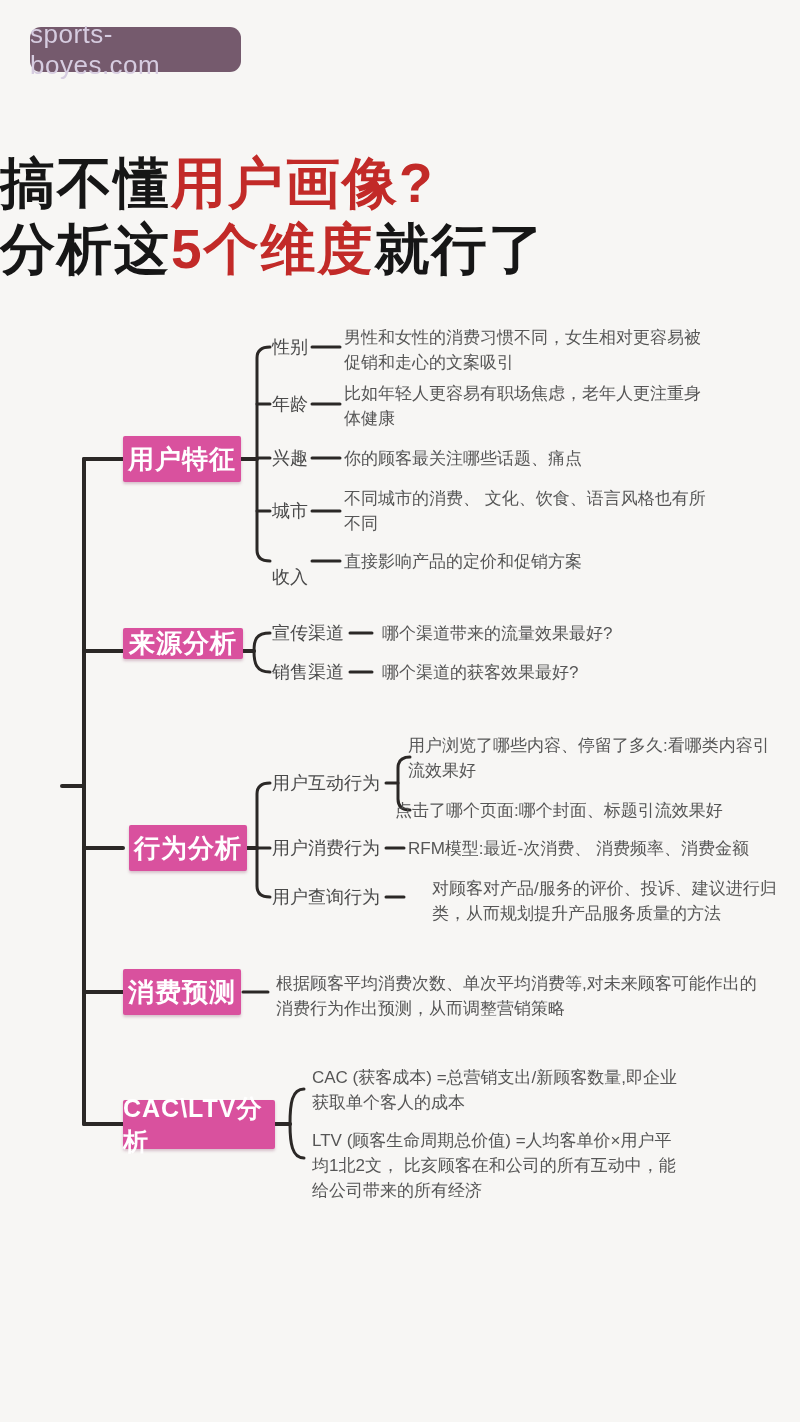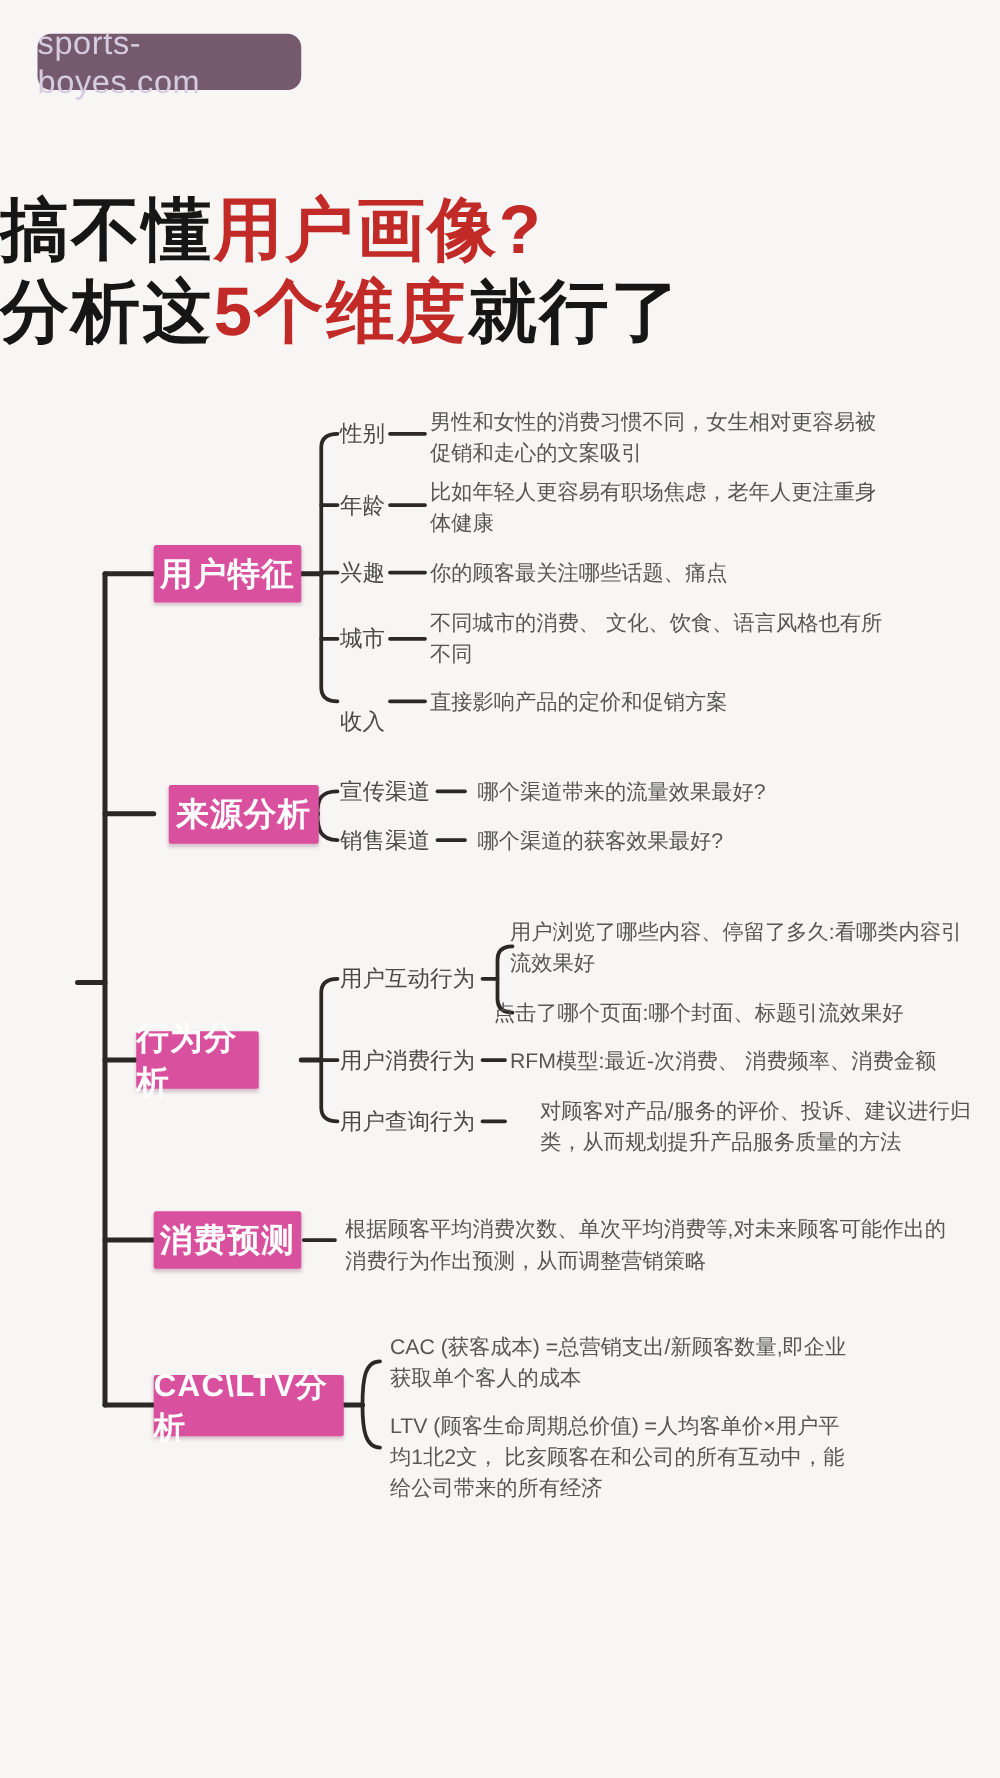--- a/index.html
+++ b/index.html
@@ -106,22 +106,22 @@
       <path class="ln w3" d="M243,992 L268,992"></path>
     </g>
     <g>
       <path class="ln w4" d="M275,1124 L290,1124"></path>
       <path class="ln w3" d="M290,1124 C290,1103 292,1089 304,1089"></path>
       <path class="ln w3" d="M290,1124 C290,1143 292,1158 304,1158"></path>
     </g>
   </svg>
 
   <div class="node" style="left:123px;top:436px;width:118px;height:46px">用户特征</div>
-  <div class="node" style="left:135px;top:628px;width:120px;height:47px">来源分析</div>
-  <div class="node" style="left:109px;top:825px;width:98px;height:46px">行为分析</div>
+  <div class="node" style="left:123px;top:628px;width:120px;height:31px">来源分析</div>
+  <div class="node" style="left:129px;top:825px;width:118px;height:46px">行为分析</div>
   <div class="node" style="left:123px;top:969px;width:118px;height:46px">消费预测</div>
   <div class="node" style="left:123px;top:1100px;width:152px;height:49px;font-size:25px">CAC\LTV分析</div>
 
   <div class="sub-label" style="left:272px;top:334px">性别</div>
   <div class="desc" style="left:344px;top:325px">男性和女性的消费习惯不同，女生相对更容易被
 促销和走心的文案吸引</div>
 
   <div class="sub-label" style="left:272px;top:391px">年龄</div>
   <div class="desc" style="left:344px;top:381px">比如年轻人更容易有职场焦虑，老年人更注重身
 体健康</div>

